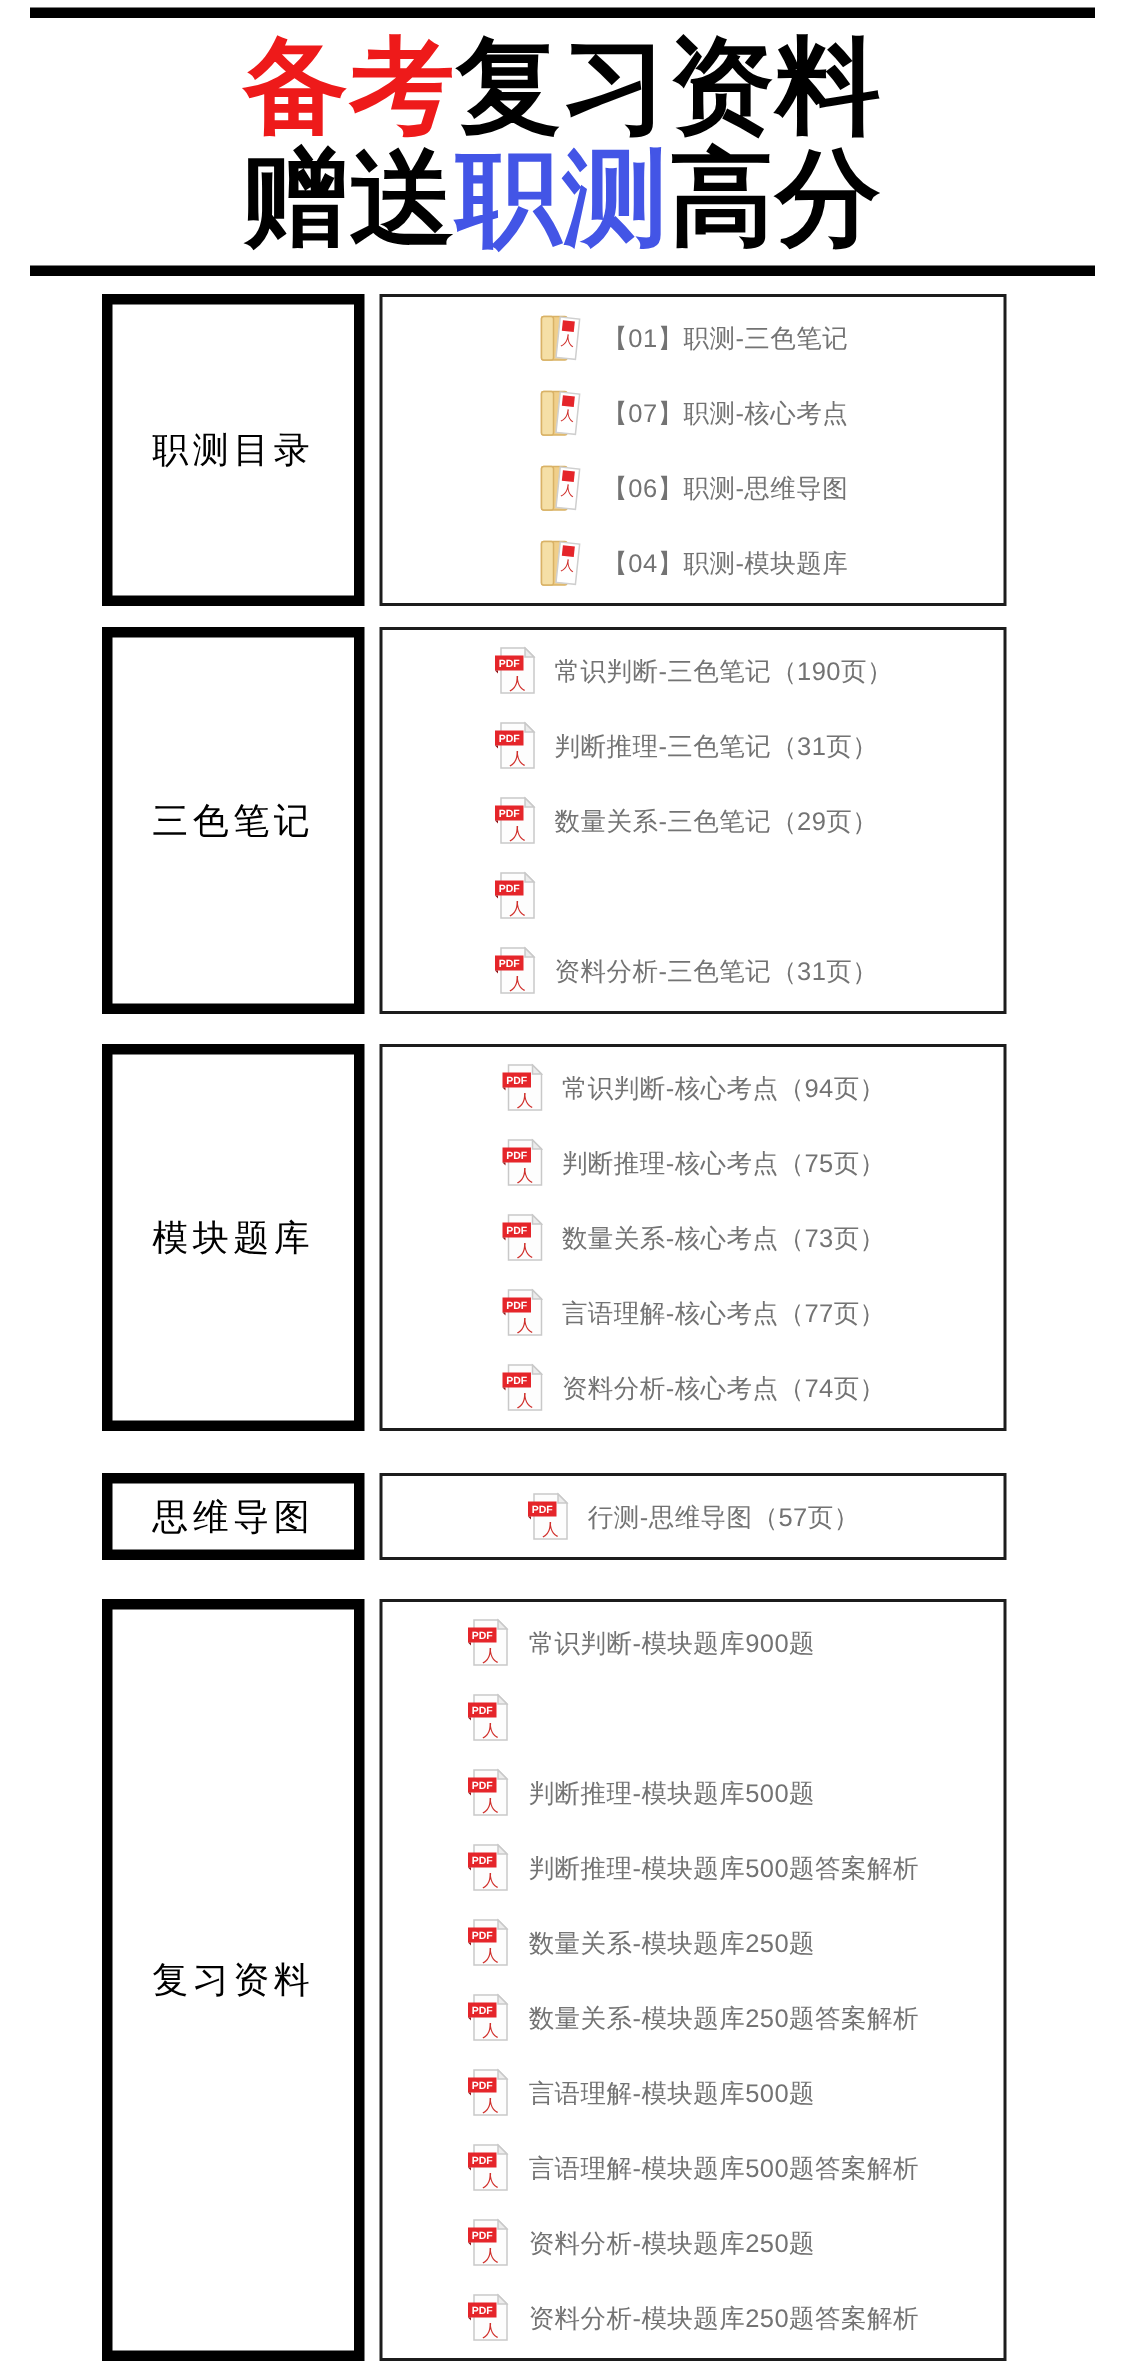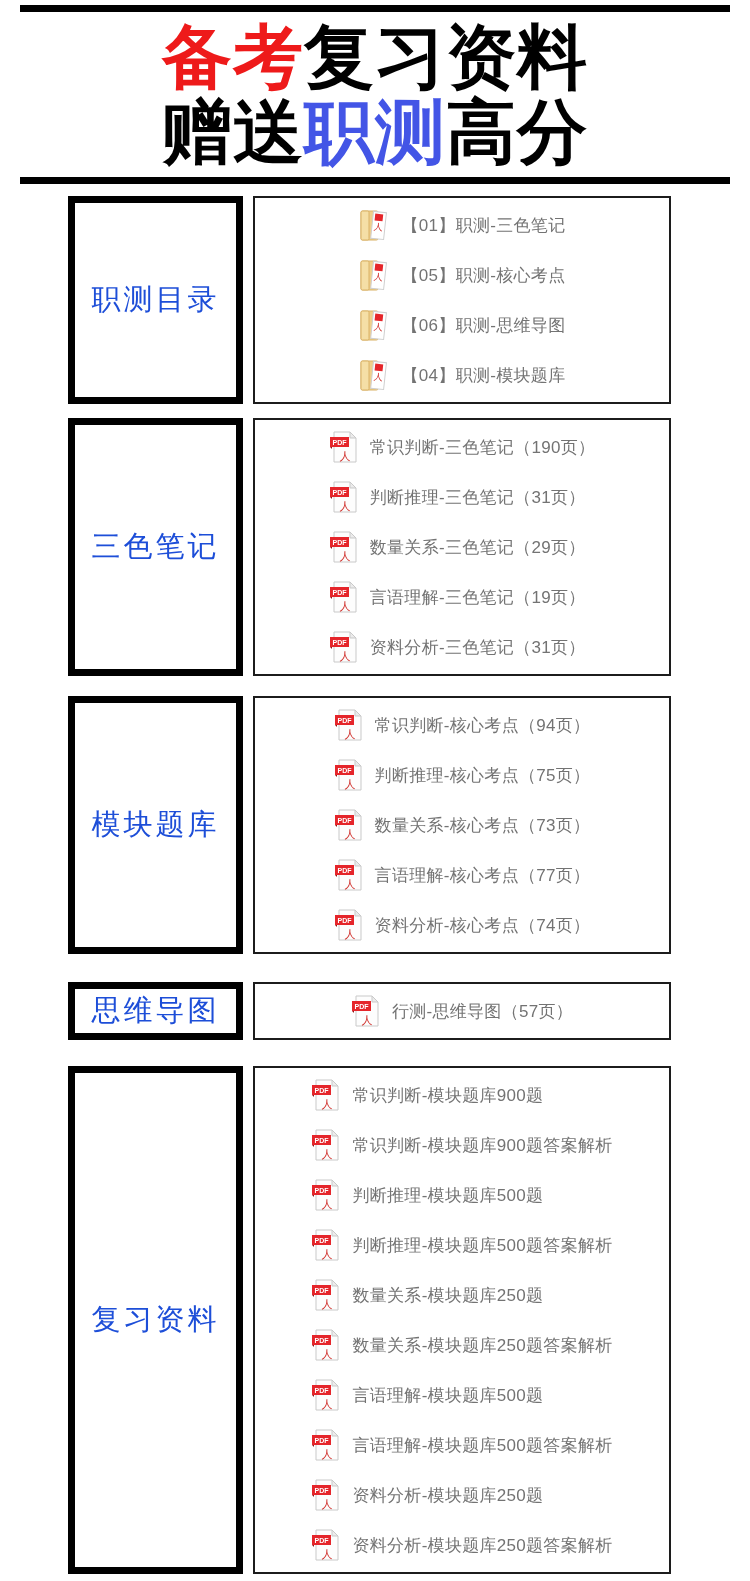--- a/index.html
+++ b/index.html
@@ -37,23 +37,23 @@
   .section:nth-child(3){margin-bottom:24px;}
   .section:nth-child(4){margin-bottom:26px;margin-top:28px;}
   .label-box{
     flex:0 0 175px;
     box-sizing:border-box;
     border:7px solid #000;
     display:flex;align-items:center;justify-content:center;
   }
   .label-text{
     font-family:"Liberation Serif", serif;
-    font-size:29px;
+    font-size:24px;
     letter-spacing:3px;
-    color:#1d4ed8;
+    color:#000000;
     white-space:nowrap;
   }
   .content-box{
     flex:1;
     box-sizing:border-box;
     border:2px solid #1c1c1c;
     background:#fff;
     display:flex;flex-direction:column;justify-content:center;
     padding:2px 0;
   }
@@ -110,21 +110,21 @@
   <div class="item">
     <svg class="icon" width="30" height="34" viewBox="0 0 30 34">
       <rect x="2" y="3" width="17" height="29" rx="1.5" fill="#f0cf8a" stroke="#d9b266" stroke-width="1"></rect>
       <g transform="rotate(6 20 18)">
         <rect x="13" y="4" width="13" height="27" fill="#ffffff" stroke="#cfcfcf" stroke-width="1"></rect>
         <rect x="15" y="6" width="8" height="7" fill="#e5252a"></rect>
         <text x="19.5" y="22" font-size="9" fill="#d0302c" text-anchor="middle">人</text>
       </g>
       <rect x="2" y="3" width="8" height="29" rx="1.5" fill="#f5dfa6" stroke="#d9b266" stroke-width="1"></rect>
     </svg>
-    <span class="item-text">【05】职测-核心考点</span>
+    <span class="item-text">【07】职测-核心考点</span>
   </div>
 
   <div class="item">
     <svg class="icon" width="30" height="34" viewBox="0 0 30 34">
       <rect x="2" y="3" width="17" height="29" rx="1.5" fill="#f0cf8a" stroke="#d9b266" stroke-width="1"></rect>
       <g transform="rotate(6 20 18)">
         <rect x="13" y="4" width="13" height="27" fill="#ffffff" stroke="#cfcfcf" stroke-width="1"></rect>
         <rect x="15" y="6" width="8" height="7" fill="#e5252a"></rect>
         <text x="19.5" y="22" font-size="9" fill="#d0302c" text-anchor="middle">人</text>
       </g>
@@ -193,21 +193,20 @@
 
   <div class="item">
     <svg class="icon" width="28" height="32" viewBox="0 0 28 32">
       <polygon points="5,1 21,1 27,7 27,31 5,31" fill="#fdfdfd" stroke="#c9c9c9" stroke-width="1"></polygon>
       <polygon points="21,1 21,7 27,7" fill="#ececec" stroke="#c9c9c9" stroke-width="1"></polygon>
       <rect x="1" y="6" width="19" height="10" fill="#e5252a"></rect>
       <polygon points="1,16 3,18 3,16" fill="#8f1417"></polygon>
       <text x="10.5" y="13.6" font-size="7" font-weight="bold" fill="#ffffff" text-anchor="middle" font-family="Liberation Sans, sans-serif">PDF</text>
       <text x="16" y="28.5" font-size="11" fill="#d0302c" text-anchor="middle">人</text>
     </svg>
-    <span class="item-text">言语理解-三色笔记（19页）</span>
   </div>
 
   <div class="item">
     <svg class="icon" width="28" height="32" viewBox="0 0 28 32">
       <polygon points="5,1 21,1 27,7 27,31 5,31" fill="#fdfdfd" stroke="#c9c9c9" stroke-width="1"></polygon>
       <polygon points="21,1 21,7 27,7" fill="#ececec" stroke="#c9c9c9" stroke-width="1"></polygon>
       <rect x="1" y="6" width="19" height="10" fill="#e5252a"></rect>
       <polygon points="1,16 3,18 3,16" fill="#8f1417"></polygon>
       <text x="10.5" y="13.6" font-size="7" font-weight="bold" fill="#ffffff" text-anchor="middle" font-family="Liberation Sans, sans-serif">PDF</text>
       <text x="16" y="28.5" font-size="11" fill="#d0302c" text-anchor="middle">人</text>
@@ -328,21 +327,20 @@
 
   <div class="item">
     <svg class="icon" width="28" height="32" viewBox="0 0 28 32">
       <polygon points="5,1 21,1 27,7 27,31 5,31" fill="#fdfdfd" stroke="#c9c9c9" stroke-width="1"></polygon>
       <polygon points="21,1 21,7 27,7" fill="#ececec" stroke="#c9c9c9" stroke-width="1"></polygon>
       <rect x="1" y="6" width="19" height="10" fill="#e5252a"></rect>
       <polygon points="1,16 3,18 3,16" fill="#8f1417"></polygon>
       <text x="10.5" y="13.6" font-size="7" font-weight="bold" fill="#ffffff" text-anchor="middle" font-family="Liberation Sans, sans-serif">PDF</text>
       <text x="16" y="28.5" font-size="11" fill="#d0302c" text-anchor="middle">人</text>
     </svg>
-    <span class="item-text">常识判断-模块题库900题答案解析</span>
   </div>
 
   <div class="item">
     <svg class="icon" width="28" height="32" viewBox="0 0 28 32">
       <polygon points="5,1 21,1 27,7 27,31 5,31" fill="#fdfdfd" stroke="#c9c9c9" stroke-width="1"></polygon>
       <polygon points="21,1 21,7 27,7" fill="#ececec" stroke="#c9c9c9" stroke-width="1"></polygon>
       <rect x="1" y="6" width="19" height="10" fill="#e5252a"></rect>
       <polygon points="1,16 3,18 3,16" fill="#8f1417"></polygon>
       <text x="10.5" y="13.6" font-size="7" font-weight="bold" fill="#ffffff" text-anchor="middle" font-family="Liberation Sans, sans-serif">PDF</text>
       <text x="16" y="28.5" font-size="11" fill="#d0302c" text-anchor="middle">人</text>

